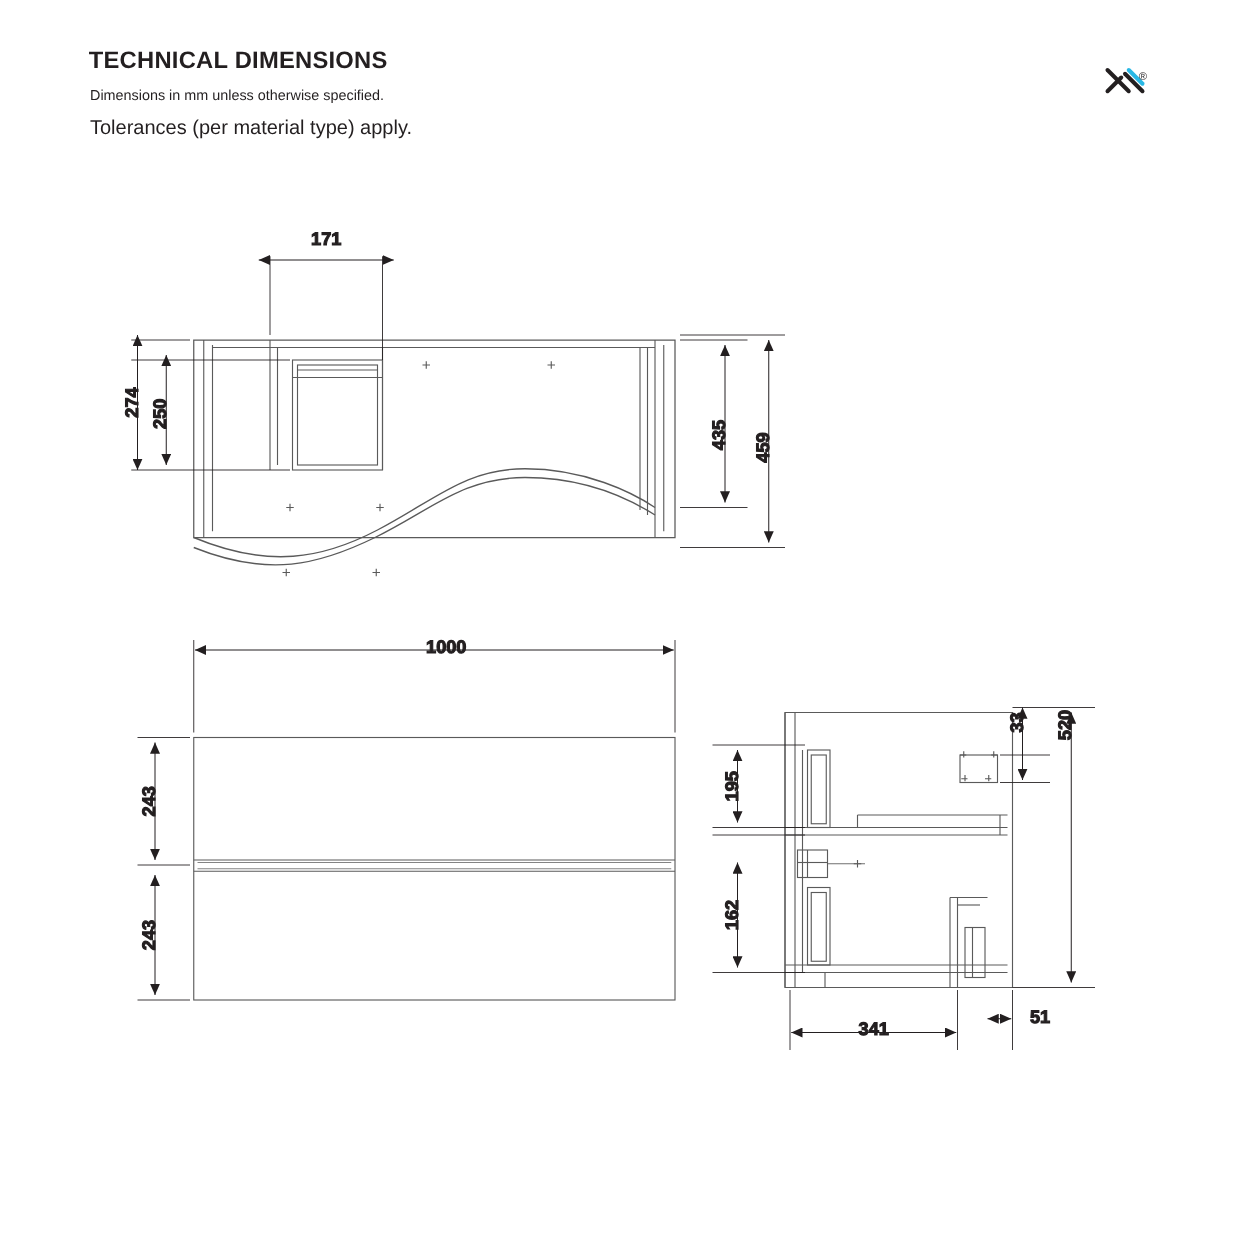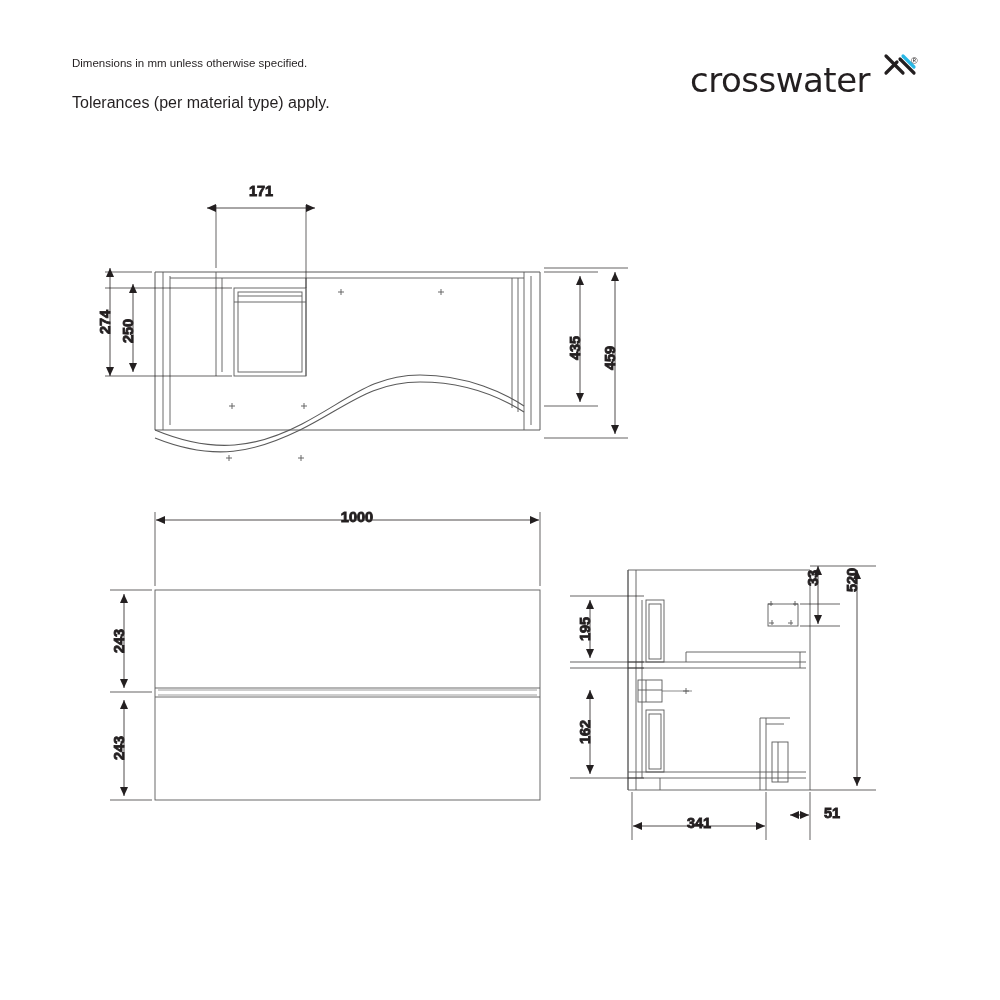--- a/index.html
+++ b/index.html
@@ -27,21 +27,21 @@
     left: 71px;
     top: 38px;
     font-size: 19px;
     font-weight: bold;
     letter-spacing: 0.2px;
     color: #231f20;
   }
   .subtitle-1 {
     position: absolute;
     left: 72px;
-    top: 57px;
+    top: 71px;
     font-size: 11.5px;
     color: #231f20;
   }
   .subtitle-2 {
     position: absolute;
     left: 72px;
     top: 94px;
     font-size: 16px;
     color: #231f20;
   }
@@ -88,25 +88,25 @@
     font-size: 14.5px;
     font-weight: bold;
     fill: #231f20;
   }
 </style>
 </head>
 <body>
 
 <div class="sheet">
 
+  <div class="title">TECHNICAL DIMENSIONS</div>
   <div class="subtitle-1">Dimensions in mm unless otherwise specified.</div>
   <div class="subtitle-2">Tolerances (per material type) apply.</div>
 
   <div class="logo">
-    <div class="logo-word">crosswater</div>
     <svg class="logo-mark" viewBox="0 0 34 34">
       <path d="M3 4 L20 21" stroke="#231f20" stroke-width="3.2" fill="none" stroke-linecap="round"></path>
       <path d="M17 7 L31 21" stroke="#231f20" stroke-width="3.2" fill="none" stroke-linecap="round"></path>
       <path d="M20 4 L31 15" stroke="#29b8e5" stroke-width="3.2" fill="none" stroke-linecap="round"></path>
       <path d="M3 21 L14 10" stroke="#231f20" stroke-width="3.2" fill="none" stroke-linecap="round"></path>
     </svg>
     <div class="logo-reg">®</div>
   </div>
 
   <svg class="draw" viewBox="0 0 1000 1000" xmlns="http://www.w3.org/2000/svg">

